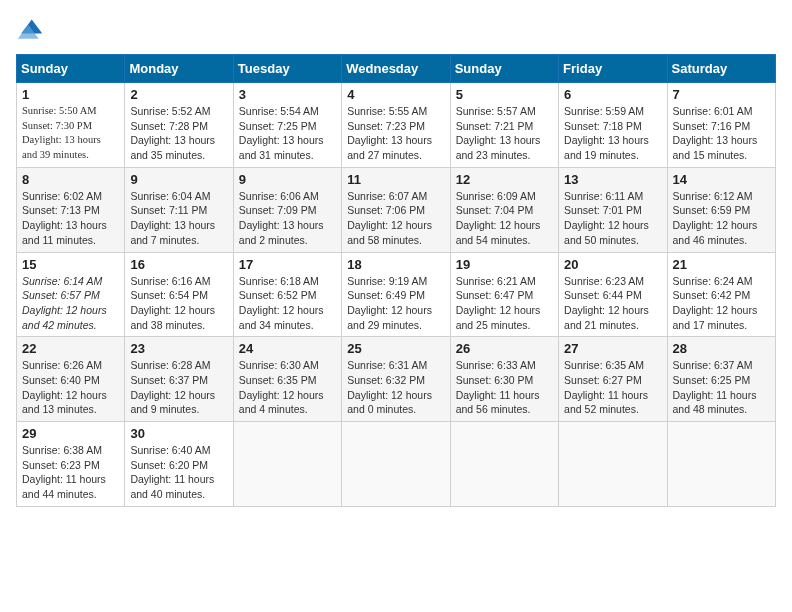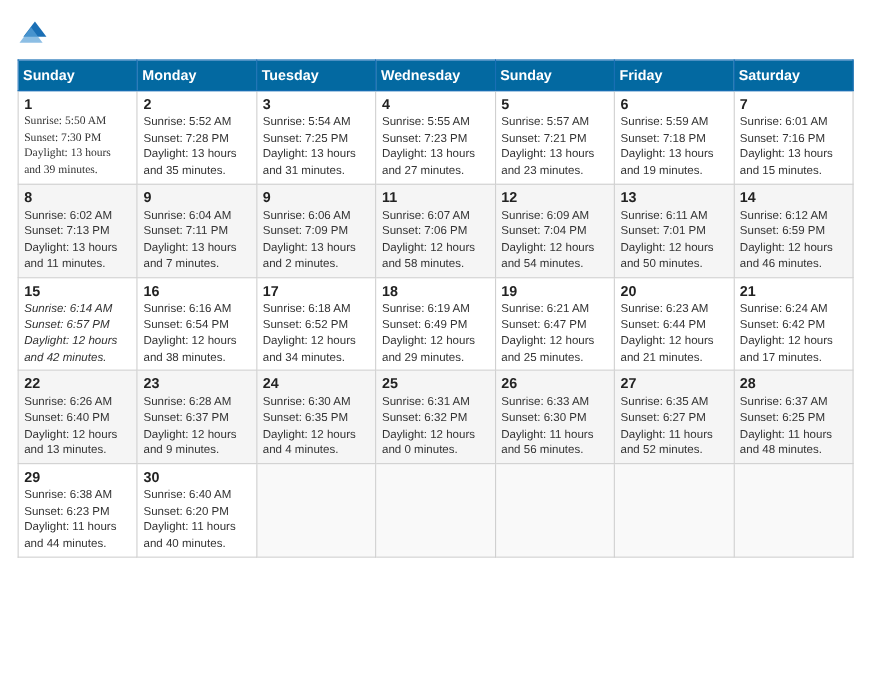--- a/index.html
+++ b/index.html
@@ -239,21 +239,21 @@
         </td>
         <td>
           <span class="day-num">17</span>
           <div class="day-info" style="white-space: pre-line;">Sunrise: 6:18 AM
 Sunset: 6:52 PM
 Daylight: 12 hours
 and 34 minutes.</div>
         </td>
         <td>
           <span class="day-num">18</span>
-          <div class="day-info" style="white-space: pre-line;">Sunrise: 6:19 AM
+          <div class="day-info" style="white-space: pre-line;">Sunrise: 9:19 AM
 Sunset: 6:49 PM
 Daylight: 12 hours
 and 29 minutes.</div>
         </td>
         <td>
           <span class="day-num">19</span>
           <div class="day-info" style="white-space: pre-line;">Sunrise: 6:21 AM
 Sunset: 6:47 PM
 Daylight: 12 hours
 and 25 minutes.</div>

